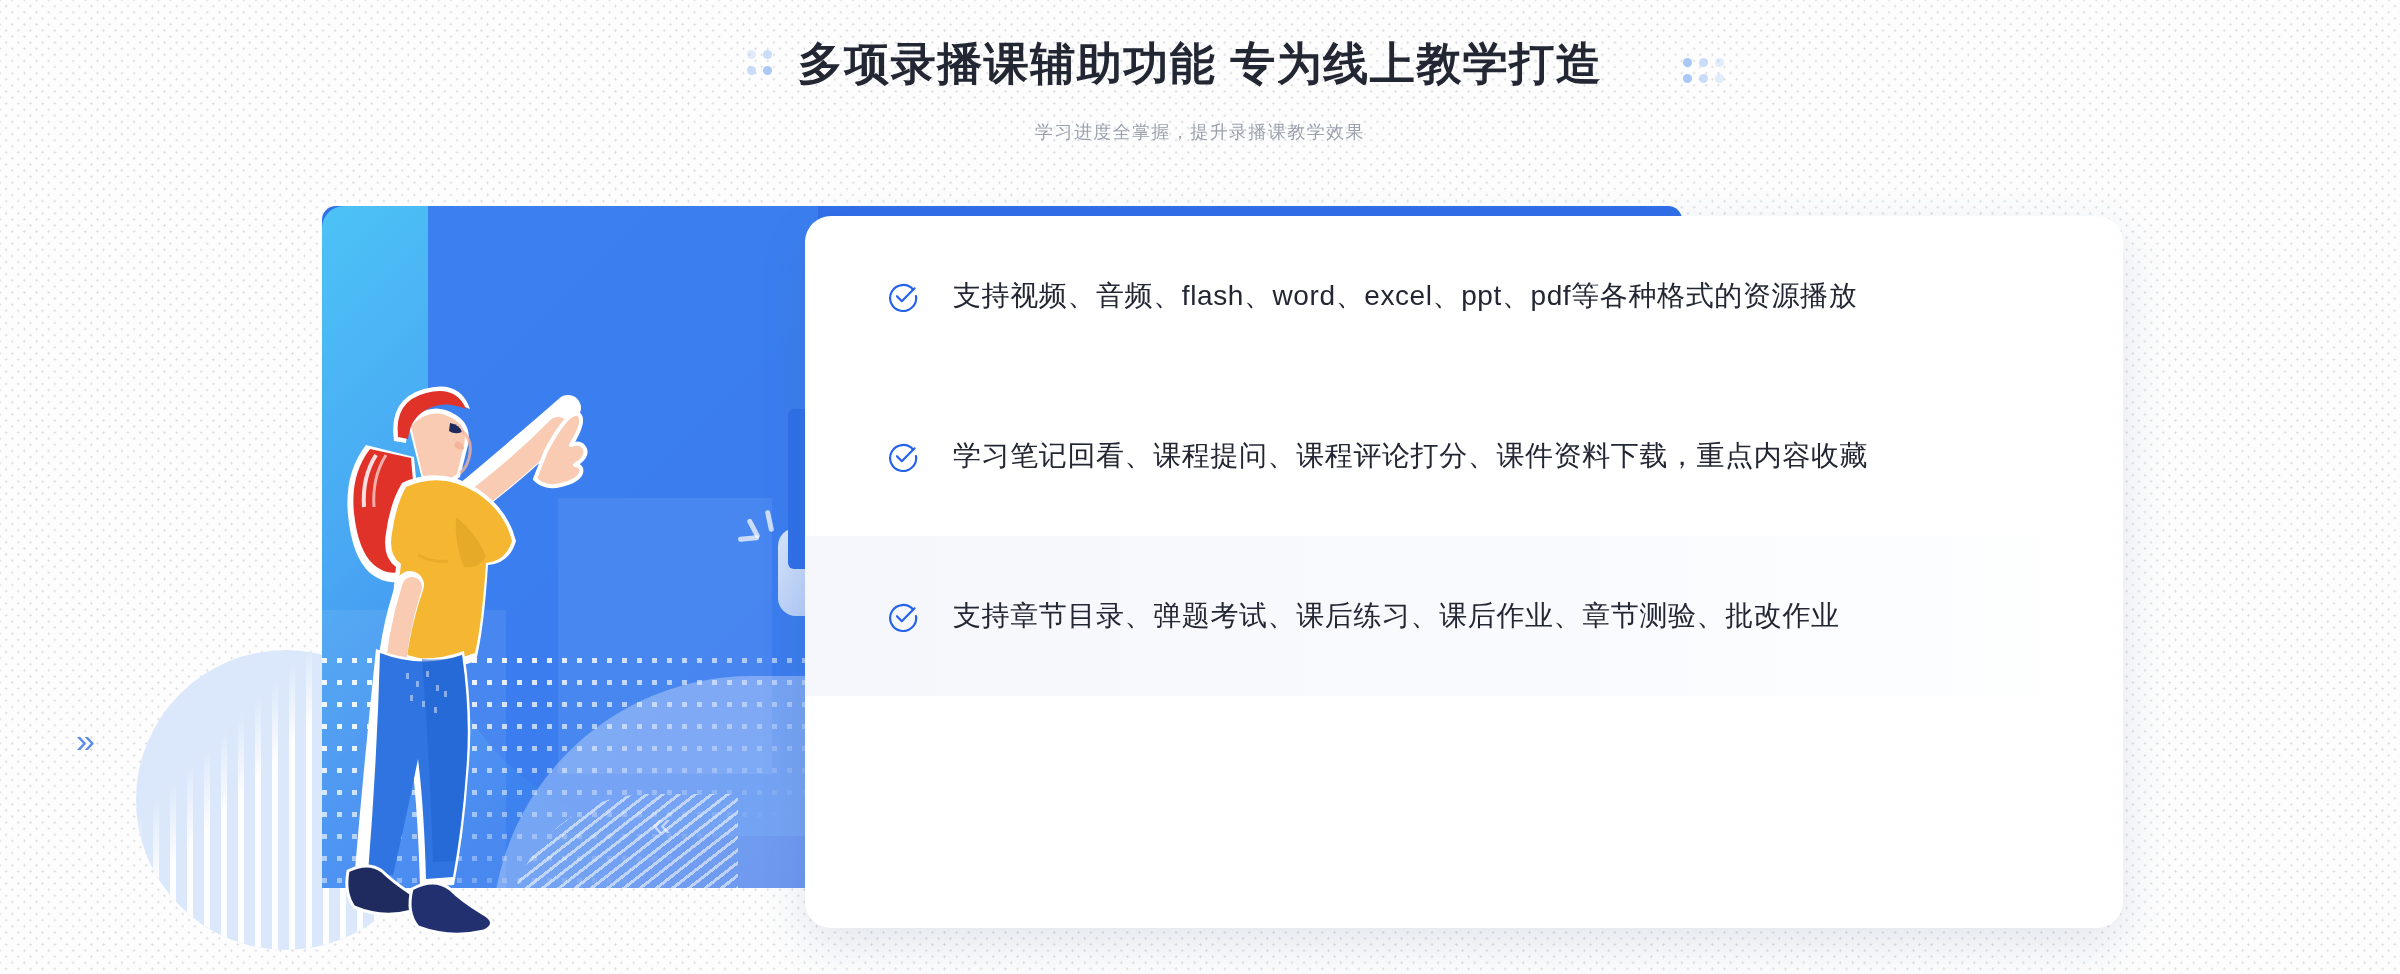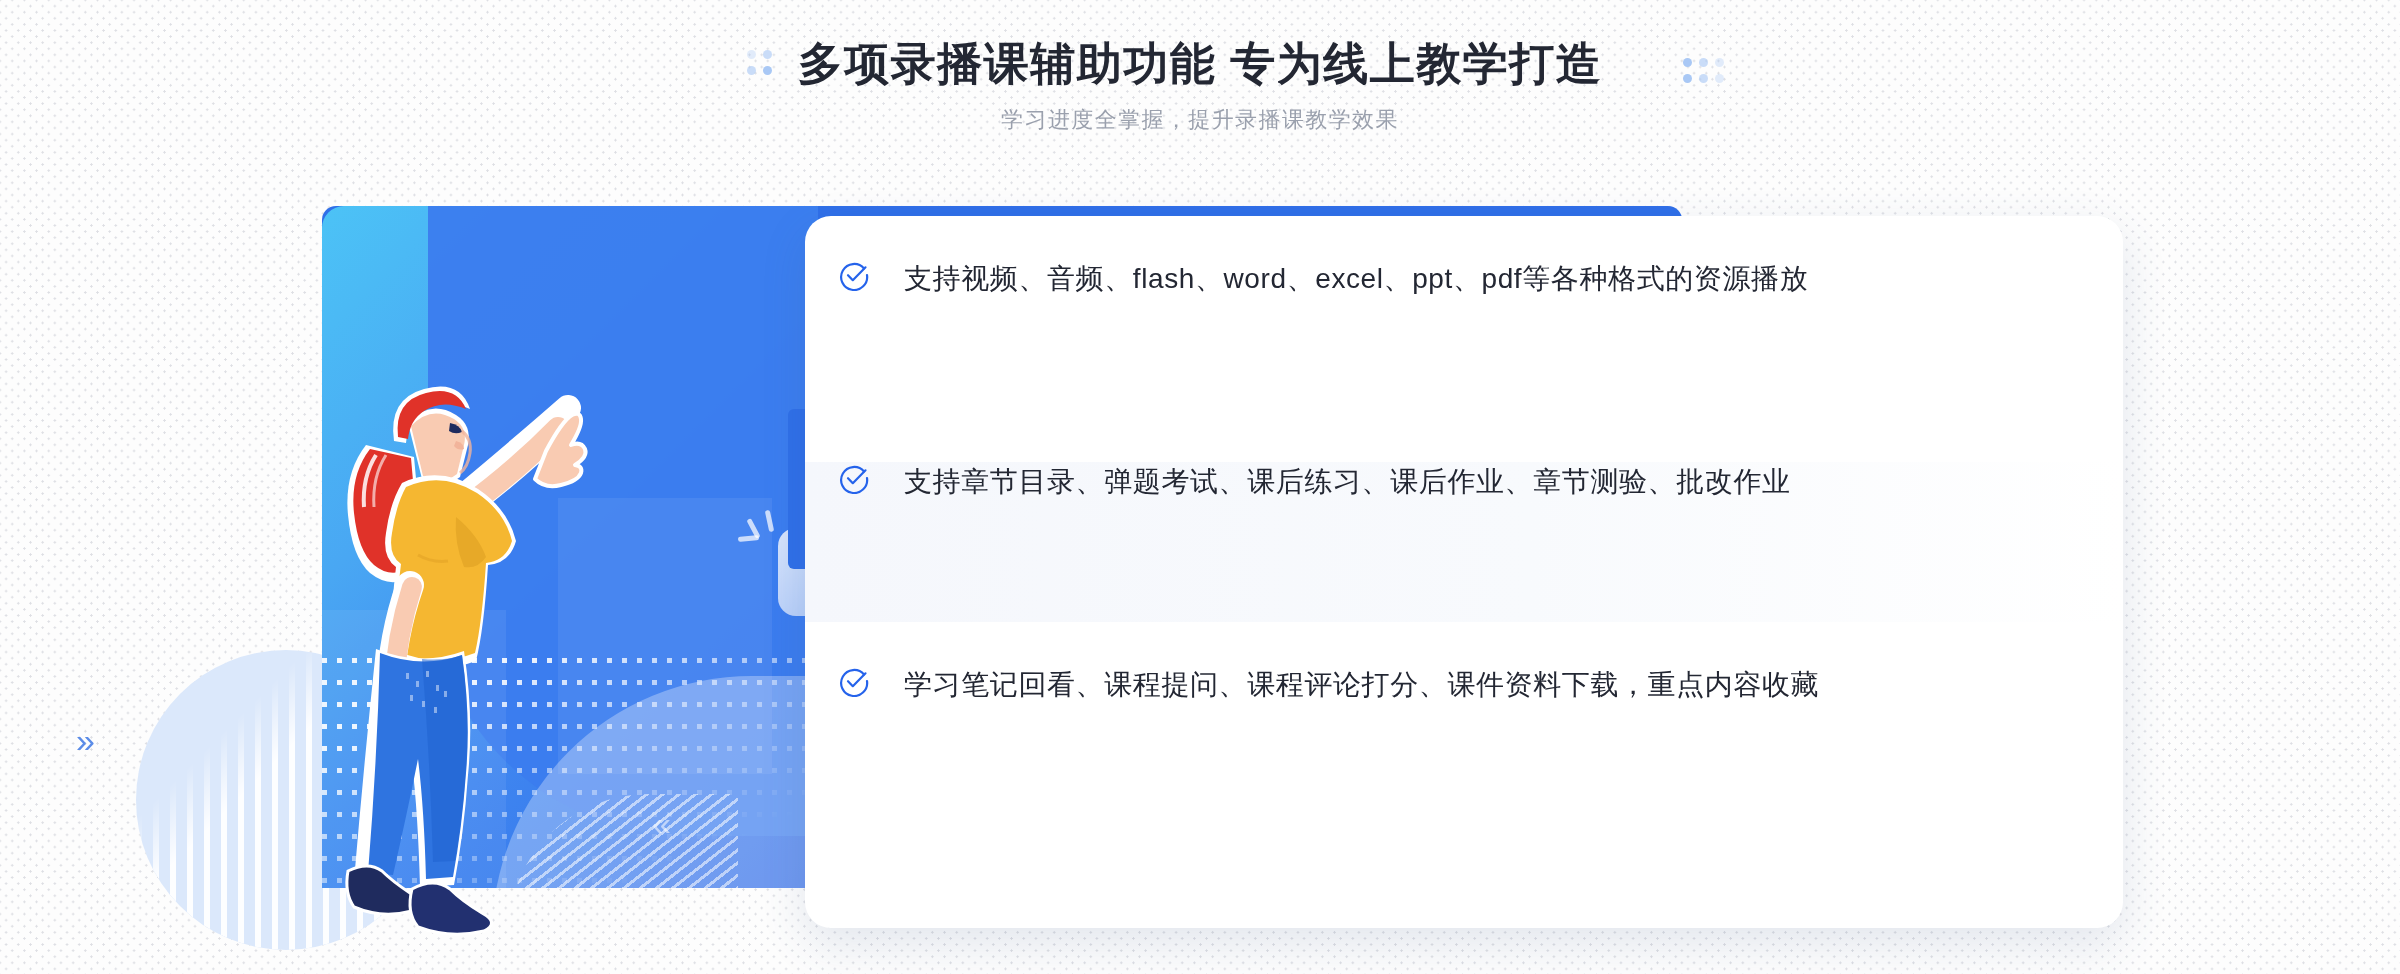--- a/index.html
+++ b/index.html
@@ -40,23 +40,23 @@
     margin: 0;
     padding-top: 36px;
     font-size: 45px;
     font-weight: bold;
     color: #232733;
     letter-spacing: 1.5px;
     line-height: 1.25;
     white-space: nowrap;
   }
   .subtitle {
-    margin: 1px;
+    margin: 16px;
     padding-top: 12px;
-    font-size: 22px;
+    font-size: 18px;
     color: #9aa0ad;
     letter-spacing: 1.4px;
     line-height: 1.4;
     white-space: nowrap;
   }
 
   
   .dotdeco {
     position: absolute;
     display: grid;
@@ -266,24 +266,24 @@
   
   .feature-list {
     position: absolute;
     left: 0;
     top: 0;
     width: 1318px;
   }
   .feature-row {
     position: relative;
     display: flex;
+    align-items: center;
     height: 160px;
-    padding-left: 33px;
+    padding-left: 82px;
     box-sizing: border-box;
-    margin-top: 43px;
   }
   .feature-row.highlight {
     background: linear-gradient(to right, #f5f7fc 0%, #f8fafd 55%, #ffffff 100%);
   }
   .feature-row .chk {
     flex: 0 0 auto;
     width: 32px;
     height: 32px;
     margin-right: 34px;
   }
@@ -412,33 +412,33 @@
     <div class="feature-list">
 
       <div class="feature-row">
         <svg class="chk" viewBox="0 0 32 32">
           <path d="M26 9.5 A13 13 0 1 0 29 16" fill="none" stroke="#2563eb" stroke-width="2.2" stroke-linecap="round"></path>
           <path d="M10 16.2 l4.8 5 L27.5 8.3" fill="none" stroke="#2563eb" stroke-width="2.2" stroke-linecap="round" stroke-linejoin="round"></path>
         </svg>
         <span class="txt">支持视频、音频、flash、word、excel、ppt、pdf等各种格式的资源播放</span>
       </div>
 
+      <div class="feature-row">
+        <svg class="chk" viewBox="0 0 32 32">
+          <path d="M26 9.5 A13 13 0 1 0 29 16" fill="none" stroke="#2563eb" stroke-width="2.2" stroke-linecap="round"></path>
+          <path d="M10 16.2 l4.8 5 L27.5 8.3" fill="none" stroke="#2563eb" stroke-width="2.2" stroke-linecap="round" stroke-linejoin="round"></path>
+        </svg>
+        <span class="txt">学习笔记回看、课程提问、课程评论打分、课件资料下载，重点内容收藏</span>
+      </div>
+
       <div class="feature-row highlight">
         <svg class="chk" viewBox="0 0 32 32">
           <path d="M26 9.5 A13 13 0 1 0 29 16" fill="none" stroke="#2563eb" stroke-width="2.2" stroke-linecap="round"></path>
           <path d="M10 16.2 l4.8 5 L27.5 8.3" fill="none" stroke="#2563eb" stroke-width="2.2" stroke-linecap="round" stroke-linejoin="round"></path>
         </svg>
         <span class="txt">支持章节目录、弹题考试、课后练习、课后作业、章节测验、批改作业</span>
       </div>
 
-      <div class="feature-row">
-        <svg class="chk" viewBox="0 0 32 32">
-          <path d="M26 9.5 A13 13 0 1 0 29 16" fill="none" stroke="#2563eb" stroke-width="2.2" stroke-linecap="round"></path>
-          <path d="M10 16.2 l4.8 5 L27.5 8.3" fill="none" stroke="#2563eb" stroke-width="2.2" stroke-linecap="round" stroke-linejoin="round"></path>
-        </svg>
-        <span class="txt">学习笔记回看、课程提问、课程评论打分、课件资料下载，重点内容收藏</span>
-      </div>
-
 
     </div>
   </div>
 
 </div>
 
 </body></html>

